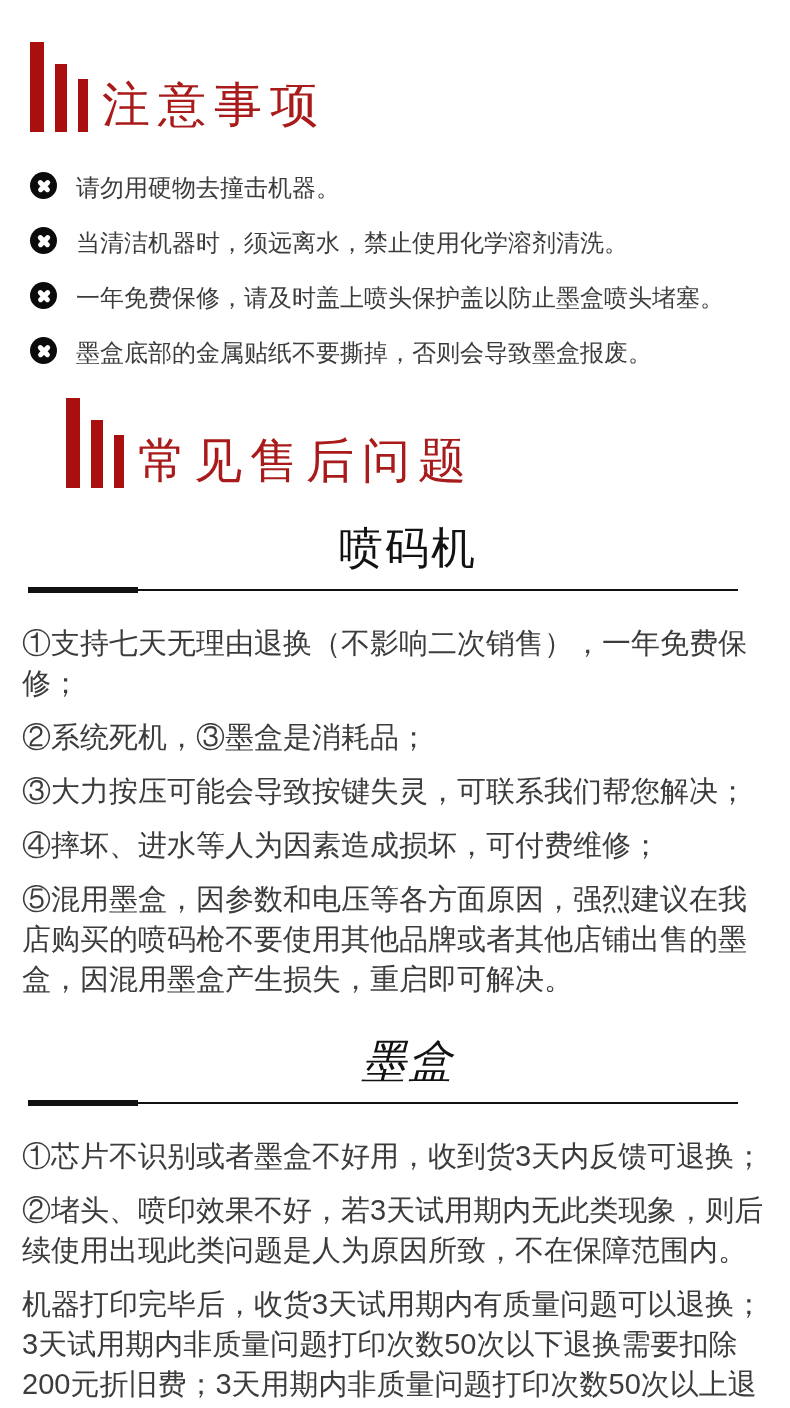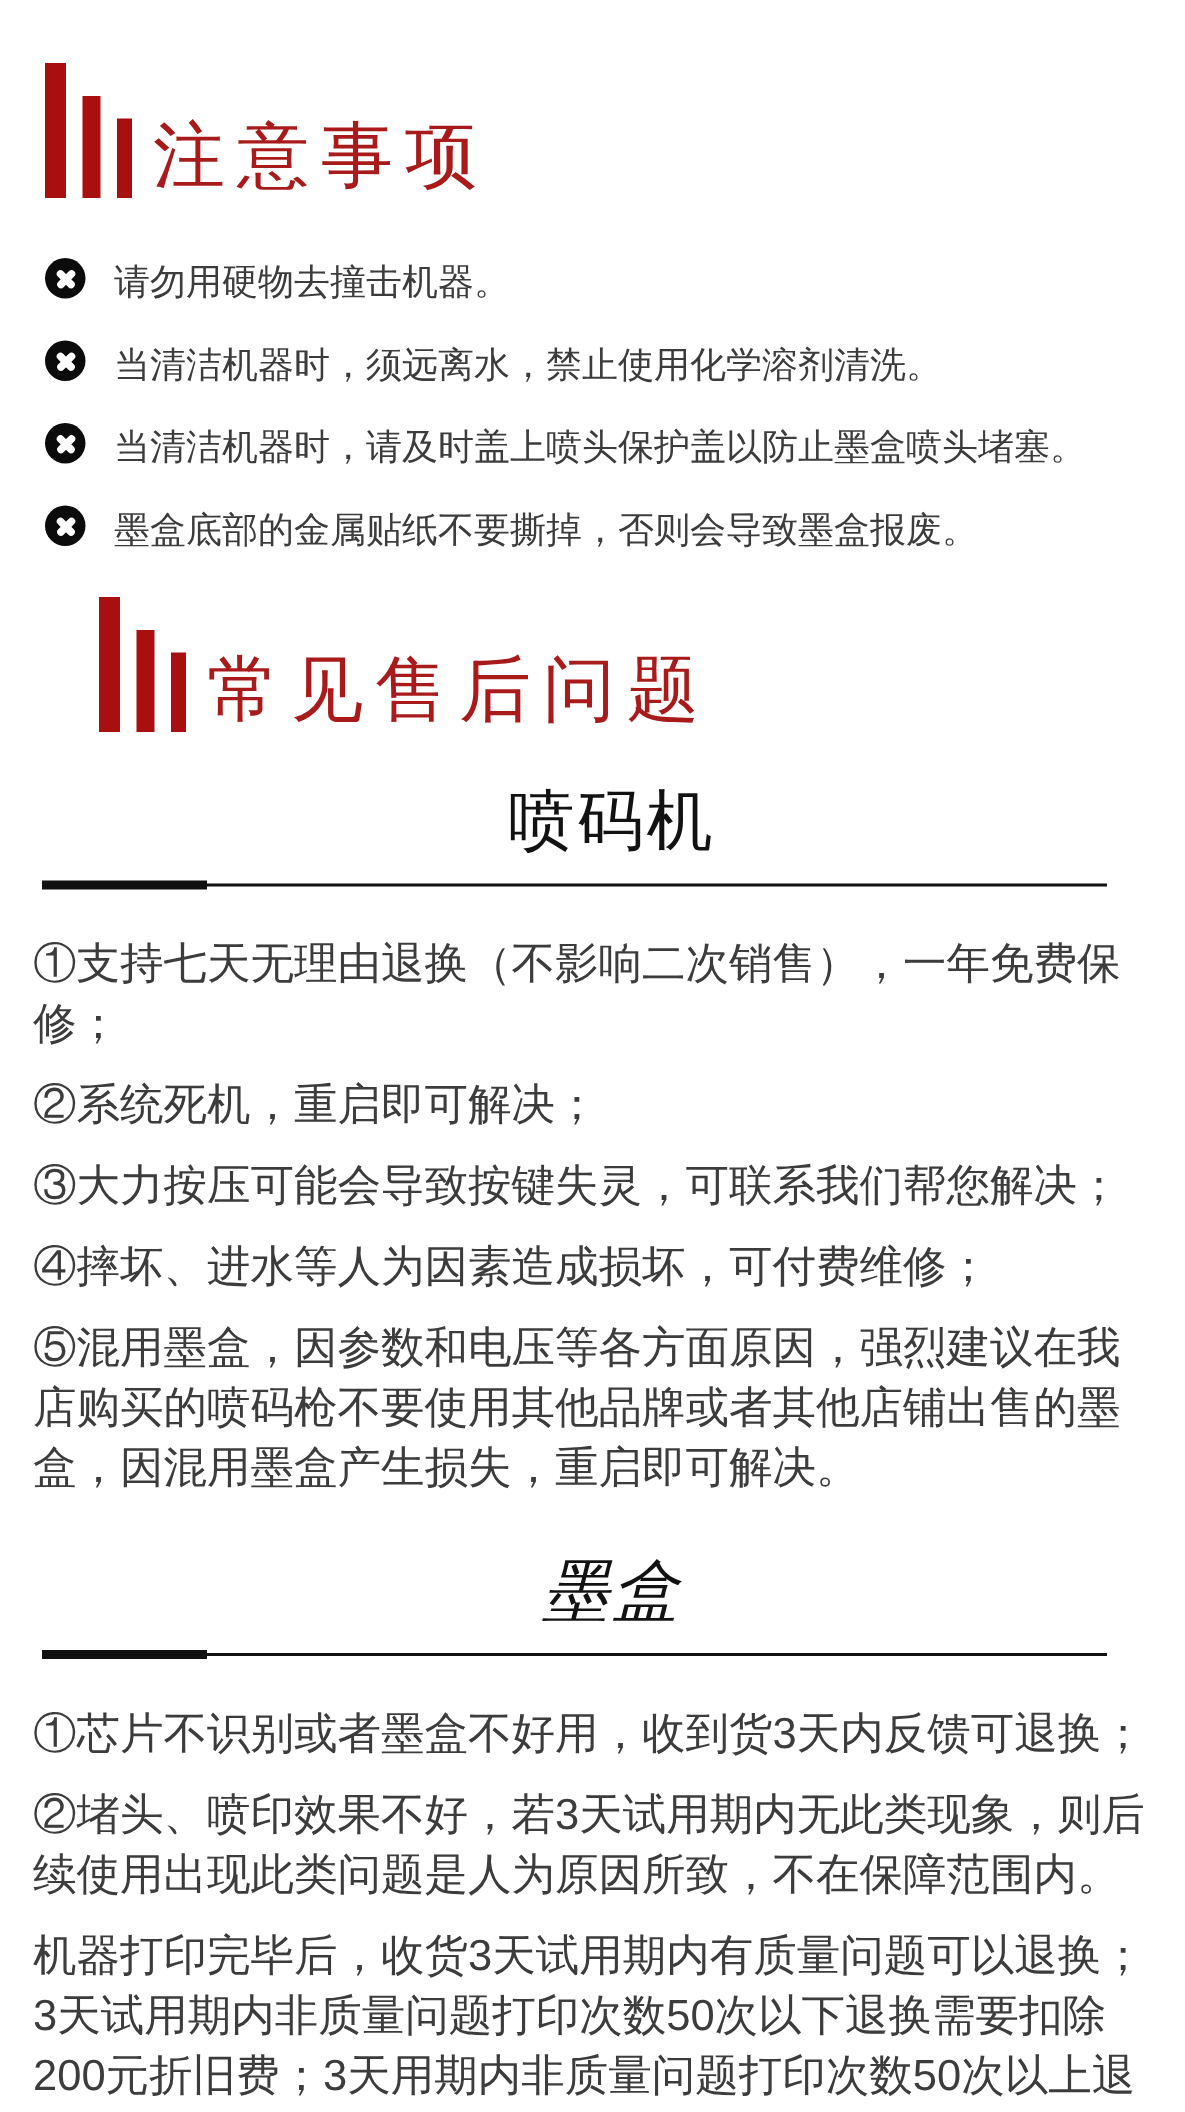--- a/index.html
+++ b/index.html
@@ -82,21 +82,21 @@
         <span class="stroke s1"></span>
         <span class="stroke s2"></span>
       </div>
     <div class="txt">当清洁机器时，须远离水，禁止使用化学溶剂清洗。</div>
   </div>
   <div class="notice-item">
     <div class="no-icon">
         <span class="stroke s1"></span>
         <span class="stroke s2"></span>
       </div>
-    <div class="txt">当清洁机器时，请及时盖上喷头保护盖以防止墨盒喷头堵塞。</div>
+    <div class="txt">一年免费保修，请及时盖上喷头保护盖以防止墨盒喷头堵塞。</div>
   </div>
   <div class="notice-item">
     <div class="no-icon">
         <span class="stroke s1"></span>
         <span class="stroke s2"></span>
       </div>
     <div class="txt">墨盒底部的金属贴纸不要撕掉，否则会导致墨盒报废。</div>
   </div>
 </div>
 
@@ -110,21 +110,21 @@
 </div>
 
 <div class="subhead">喷码机</div>
 <div class="rule">
   <div class="thin"></div>
   <div class="thick"></div>
 </div>
 
 <div class="qa-list">
   <div class="qa-item">①支持七天无理由退换（不影响二次销售），一年免费保修；</div>
-  <div class="qa-item">②系统死机，重启即可解决；</div>
+  <div class="qa-item">②系统死机，③墨盒是消耗品；</div>
   <div class="qa-item">③大力按压可能会导致按键失灵，可联系我们帮您解决；</div>
   <div class="qa-item">④摔坏、进水等人为因素造成损坏，可付费维修；</div>
   <div class="qa-item">⑤混用墨盒，因参数和电压等各方面原因，强烈建议在我店购买的喷码枪不要使用其他品牌或者其他店铺出售的墨盒，因混用墨盒产生损失，重启即可解决。</div>
 </div>
 
 <div class="subhead second">墨盒</div>
 <div class="rule">
   <div class="thin"></div>
   <div class="thick"></div>
 </div>

